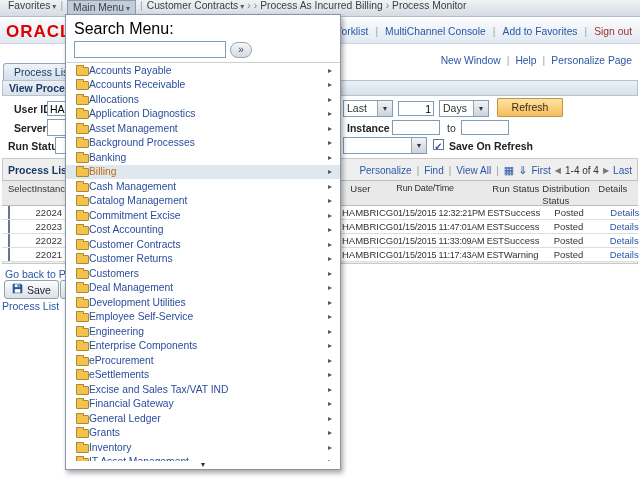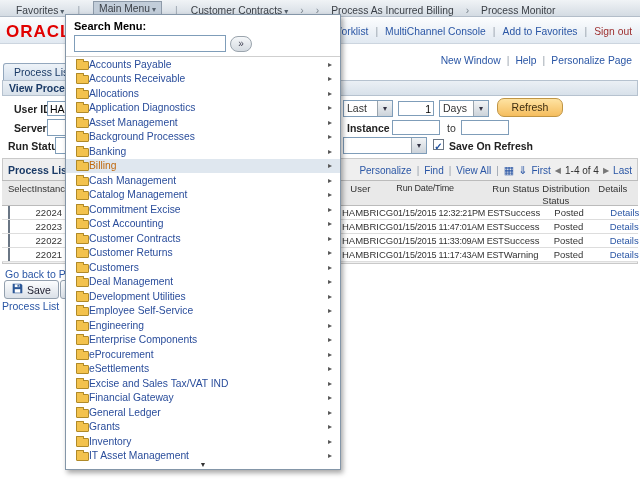--- a/index.html
+++ b/index.html
@@ -3,21 +3,21 @@
 <meta charset="utf-8">
 <style>
   *{margin:0;padding:0;box-sizing:border-box}
   html,body{background:#9aa0a8}
   body{font-family:"Liberation Sans",sans-serif}
   .screen{position:relative;width:640px;height:480px;background:#fff;overflow:hidden;font-size:10.5px;color:#333;margin:0 auto}
   .link{color:#2a56a5;cursor:pointer;text-decoration:none;white-space:nowrap}
   .pipe{color:#98a1ac;padding:0 1px}
 
   
-  .crumbbar{position:absolute;left:0;top:0;width:640px;height:17px;background:linear-gradient(#f0f3f6,#d4dbe3);border-bottom:1px solid #b3bdc9;display:flex;align-items:flex-end;padding-left:16px;gap:12px;font-size:10.3px;color:#3a3f46;white-space:nowrap}
+  .crumbbar{position:absolute;left:0;top:0;width:640px;height:17px;background:linear-gradient(#f0f3f6,#d4dbe3);border-bottom:1px solid #b3bdc9;display:flex;align-items:flex-start;padding-left:8px;gap:3px;font-size:10.3px;color:#3a3f46;white-space:nowrap}
   .crumb{cursor:pointer}
   .crumb .caret{font-size:8px;color:#55606c;margin-left:2px}
   .crumb.pressed{background:#c2cdd9;border:1px solid #8d9aa9;padding:0 5px;height:15px;line-height:14px}
   .csep{color:#7c868f}
 
   
   .hdrbar{position:absolute;left:0;top:17px;width:640px;height:27px;background:linear-gradient(#fcfdfe,#e1e9f1);border-bottom:1px solid #ccd5df}
   .logo{position:absolute;left:6px;top:22px;font-size:17px;font-weight:bold;color:#e10000;letter-spacing:1px}
   .hdrlinks{position:absolute;right:8px;top:26px;display:flex;gap:6px;align-items:center;font-size:10.3px}
   .signout{color:#9d2f2f;cursor:pointer;white-space:nowrap}
@@ -27,21 +27,21 @@
   
   .tab{position:absolute;left:3px;top:63px;height:18px;padding:2px 10px;background:linear-gradient(#eef3f8,#d2deec);border:1px solid #93a7bd;border-bottom:none;border-radius:3px 3px 0 0;color:#1a3a66;cursor:pointer}
   .secbar{position:absolute;left:2px;top:80px;width:636px;height:16px;background:linear-gradient(#ebf0f5,#d8e1ea);border:1px solid #b6c2cf;font-weight:bold;color:#1a3a66;padding-left:6px;line-height:15px}
 
   
   .flabel{position:absolute;font-weight:bold;color:#222;white-space:nowrap}
   .inp{position:absolute;height:15px;border:1px solid #7f9db9;font:10.5px "Liberation Sans",sans-serif;padding:0 2px;background:#fff}
   .sel{position:absolute;height:17px;background:#fff;border:1px solid #7f9db9;display:flex;align-items:stretch;cursor:pointer}
   .sel .v{flex:1;padding:1px 0 0 3px;white-space:nowrap;overflow:hidden}
   .sel .db{flex:0 0 15px;background:linear-gradient(#f2f4f6,#ccd3da);border-left:1px solid #9aa4ad;text-align:center;font-size:8px;line-height:15px;color:#334}
-  .btn-refresh{position:absolute;left:497px;top:98px;width:66px;height:19px;background:linear-gradient(#fee3a2,#f5bd5e);border:1px solid #c09544;border-radius:7px;font-size:10.5px;color:#3c2d10;text-align:center;line-height:16px;cursor:pointer}
+  .btn-refresh{position:absolute;left:497px;top:98px;width:66px;height:19px;background:linear-gradient(#fee3a2,#f5bd5e);border:1px solid #c09544;border-radius:1px;font-size:10.5px;color:#3c2d10;text-align:center;line-height:16px;cursor:pointer}
   .cb{width:11px;height:11px;border:1px solid #6a7684;background:#fff;cursor:pointer;text-align:center}
   .cb .ck{color:#1d4f9e;font-size:10px;line-height:10px;font-weight:bold}
 
   
   .panel{position:absolute;left:2px;top:158px;width:636px;height:106px;background:#efefef;border:1px solid #c9c9c9}
   .gridcap{position:absolute;left:8px;top:164px;font-weight:bold;color:#1a3a66}
   .gtoolbar{position:absolute;right:8px;top:165px;display:flex;gap:4px;align-items:center;font-size:10px;white-space:nowrap}
   .gico{color:#2a56a5;font-size:11px;line-height:11px;cursor:pointer}
   .navarr{color:#777;font-size:8px;cursor:pointer}
   .thead{position:absolute;left:2px;top:180px;width:636px;height:26px;display:flex;background:#e9e9e9;border-top:1px solid #bbb;border-bottom:1px solid #bbb;font-size:9.5px;color:#333;align-items:flex-start;padding-top:2px}
@@ -56,21 +56,21 @@
   .c-det{flex:0 0 36px}
 
   .goback{position:absolute;left:5px;top:268px}
   .btn{position:absolute;background:linear-gradient(#fcfdfe,#dbe1e8);border:1px solid #93a0ae;border-radius:3px;display:flex;align-items:center;gap:4px;padding:0 7px;height:19px;font-size:10.5px;color:#223;cursor:pointer;white-space:nowrap}
   .bellico{width:9px;height:9px;background:#f2c431;border:1px solid #a8821c;border-radius:50% 50% 2px 2px}
   .bottomlinks{position:absolute;left:2px;top:300px;display:flex;gap:4px;align-items:center}
 
   
   .menu{position:absolute;left:65px;top:14px;width:276px;height:456px;background:#fff;border:1px solid #8496a8;box-shadow:2px 3px 5px rgba(0,0,0,.35);z-index:20;display:flex;flex-direction:column}
   .menu-search{padding:5px 8px 4px;border-bottom:1px solid #cfcfcf}
-  .menu-search .cap{font-weight:bold;font-size:11px;color:#000}
+  .menu-search .cap{font-weight:normal;font-size:16px;color:#000}
   .srow{display:flex;margin-top:3px;align-items:center}
   .sinput{width:152px;height:17px;border:1px solid #7f9db9;font:10.5px "Liberation Sans",sans-serif;padding:0 2px}
   .sgo{width:22px;height:16px;margin-left:4px;border:1px solid #9aa4ad;border-radius:8px;background:linear-gradient(#f5f7f9,#d5dbe1);font-size:10px;color:#445;text-align:center;line-height:14px;cursor:pointer}
   .mlist{flex:1;overflow:hidden}
   .menu-item{display:flex;align-items:center;height:14.5px;padding:0 8px 0 10px;cursor:pointer}
   .menu-item .lbl{flex:1;margin-left:0;color:#2a4d9b;font-size:10.3px;white-space:nowrap;overflow:hidden}
   .menu-item .arr{color:#555;font-size:8px}
   .menu-item.hl{background:#dfe7ef}
   .menu-item.hl .lbl{color:#c0690f}
   .folder{position:relative;width:13px;height:9px;background:#f3c24d;border:1px solid #b08a28;border-radius:1px;flex:0 0 13px;margin-top:2px}

